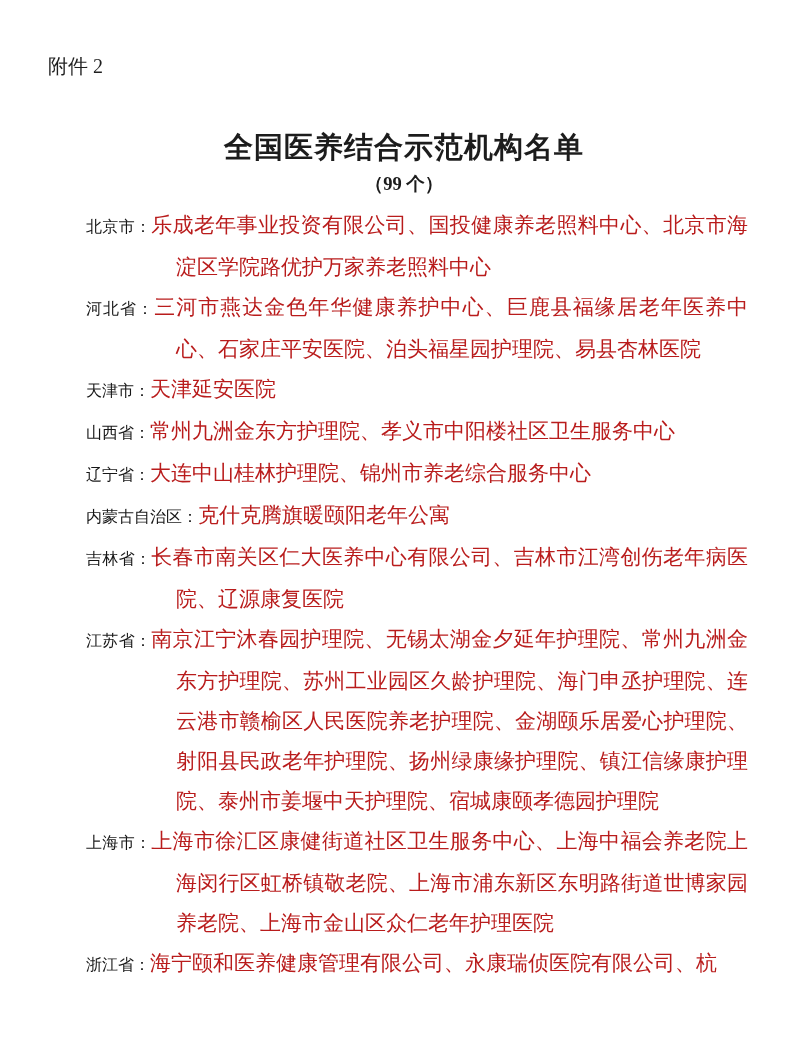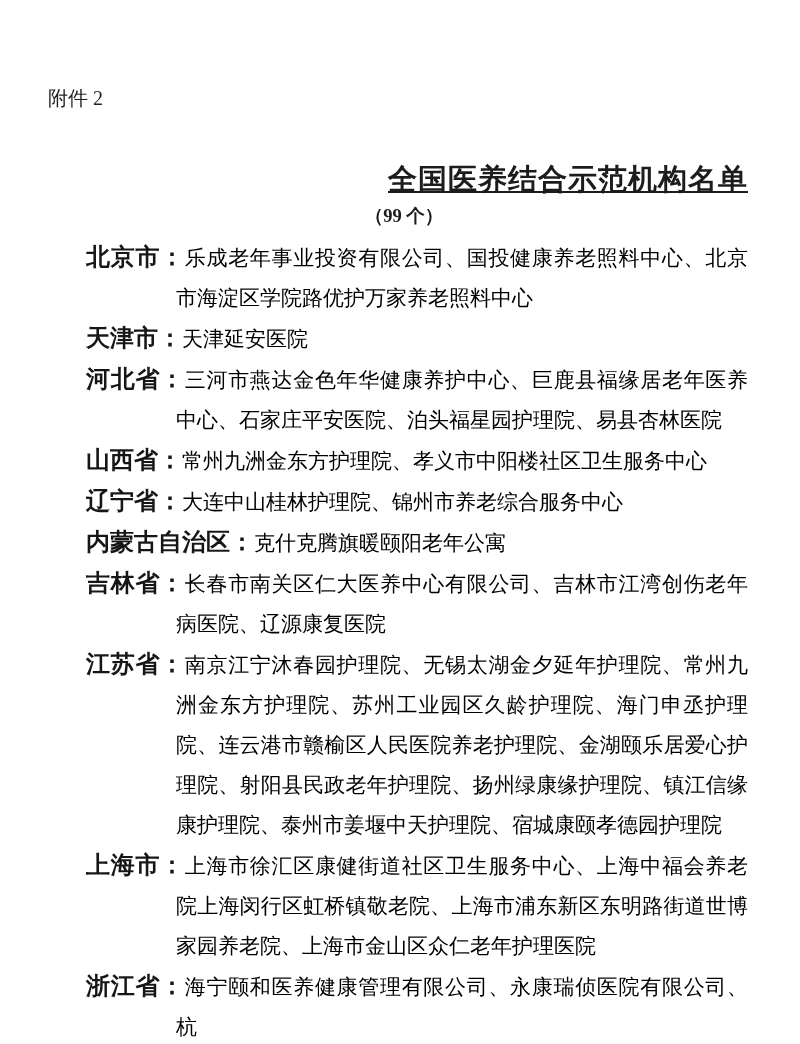--- a/index.html
+++ b/index.html
@@ -10,40 +10,39 @@
   body {
     width: 800px;
     height: 1044px;
     overflow: hidden;
     font-family: "Liberation Serif", serif;
   }
   .page {
     box-sizing: border-box;
     width: 800px;
     height: 1028px;
-    padding: 84px 52px 0 60px;
+    padding: 52px 52px 0 60px;
     background: #ffffff;
   }
   .attachment {
     margin-left: -12px;
     font-size: 20px;
     line-height: 28px;
     color: #1f1f1f;
     font-family: "Liberation Serif", serif;
   }
   .doc-title {
     margin: 47px 0 0 0;
-    text-align: right;
+    text-align: center;
     font-size: 29px;
     line-height: 40px;
     font-weight: 700;
     letter-spacing: 1px;
     color: #1c1c1c;
     font-family: "Liberation Serif", serif;
-    text-decoration: underline;
   }
   .doc-subtitle {
     margin-top: 4px;
     text-align: center;
     font-size: 18.5px;
     line-height: 26px;
     font-weight: 700;
     color: #1c1c1c;
     font-family: "Liberation Serif", serif;
   }
@@ -54,43 +53,43 @@
     line-height: 40px;
     color: #3d3d3d;
     text-align: justify;
   }
   .entry {
     margin: 0;
     padding-left: 90px;
     text-indent: -90px;
   }
   .entry .province {
-    font-weight: 700;
+    font-weight: 400;
     color: #161616;
     font-family: "Liberation Sans", sans-serif;
-    font-size: 24px;
+    font-size: 16px;
   }
   .entry .institutions {
-    color: #000000;
+    color: #b91c1c;
   }
 </style>
 </head>
 <body>
 
 <div class="page">
   <div class="attachment">附件 2</div>
 
   <h1 class="doc-title">全国医养结合示范机构名单</h1>
 
   <div class="doc-subtitle">（99 个）</div>
 
   <div class="entries">
       <p class="entry"><span class="province">北京市：</span><span class="institutions">乐成老年事业投资有限公司、国投健康养老照料中心、北京市海淀区学院路优护万家养老照料中心</span></p>
+      <p class="entry"><span class="province">河北省：</span><span class="institutions">三河市燕达金色年华健康养护中心、巨鹿县福缘居老年医养中心、石家庄平安医院、泊头福星园护理院、易县杏林医院</span></p>
       <p class="entry"><span class="province">天津市：</span><span class="institutions">天津延安医院</span></p>
-      <p class="entry"><span class="province">河北省：</span><span class="institutions">三河市燕达金色年华健康养护中心、巨鹿县福缘居老年医养中心、石家庄平安医院、泊头福星园护理院、易县杏林医院</span></p>
       <p class="entry"><span class="province">山西省：</span><span class="institutions">常州九洲金东方护理院、孝义市中阳楼社区卫生服务中心</span></p>
       <p class="entry"><span class="province">辽宁省：</span><span class="institutions">大连中山桂林护理院、锦州市养老综合服务中心</span></p>
       <p class="entry"><span class="province">内蒙古自治区：</span><span class="institutions">克什克腾旗暖颐阳老年公寓</span></p>
       <p class="entry"><span class="province">吉林省：</span><span class="institutions">长春市南关区仁大医养中心有限公司、吉林市江湾创伤老年病医院、辽源康复医院</span></p>
       <p class="entry"><span class="province">江苏省：</span><span class="institutions">南京江宁沐春园护理院、无锡太湖金夕延年护理院、常州九洲金东方护理院、苏州工业园区久龄护理院、海门申丞护理院、连云港市赣榆区人民医院养老护理院、金湖颐乐居爱心护理院、射阳县民政老年护理院、扬州绿康缘护理院、镇江信缘康护理院、泰州市姜堰中天护理院、宿城康颐孝德园护理院</span></p>
       <p class="entry"><span class="province">上海市：</span><span class="institutions">上海市徐汇区康健街道社区卫生服务中心、上海中福会养老院上海闵行区虹桥镇敬老院、上海市浦东新区东明路街道世博家园养老院、上海市金山区众仁老年护理医院</span></p>
       <p class="entry"><span class="province">浙江省：</span><span class="institutions">海宁颐和医养健康管理有限公司、永康瑞侦医院有限公司、杭</span></p>
     </div>
 </div>
 

